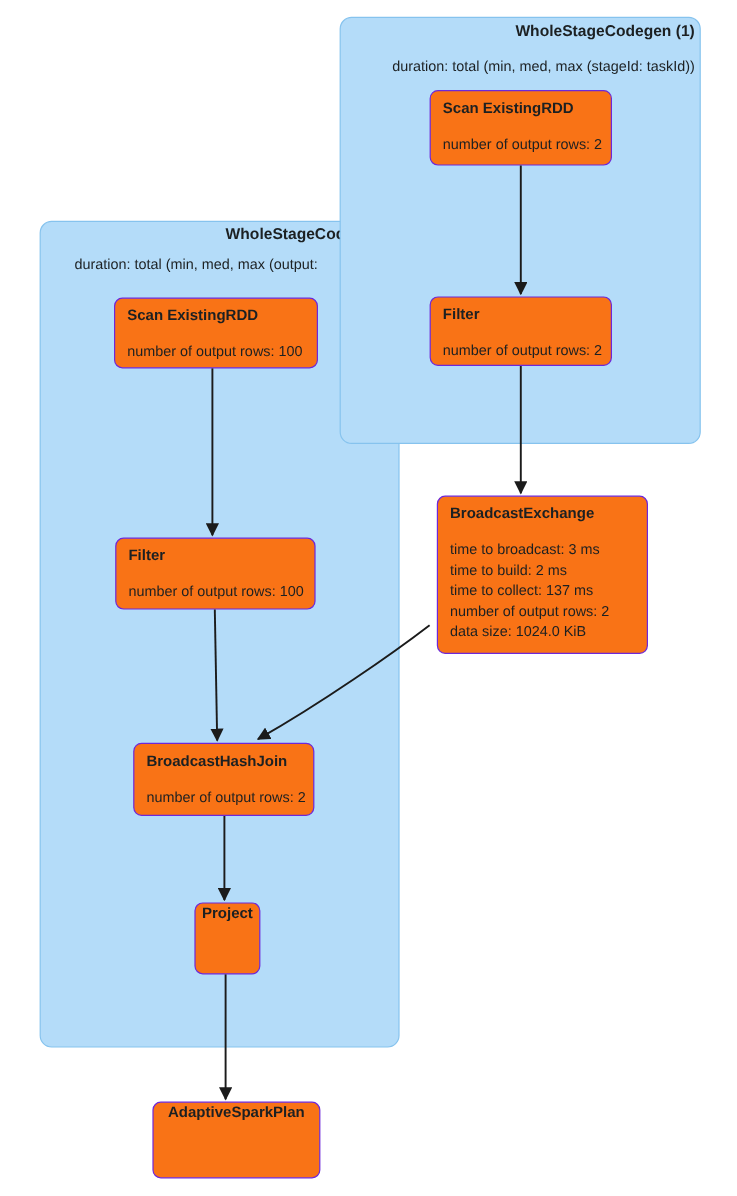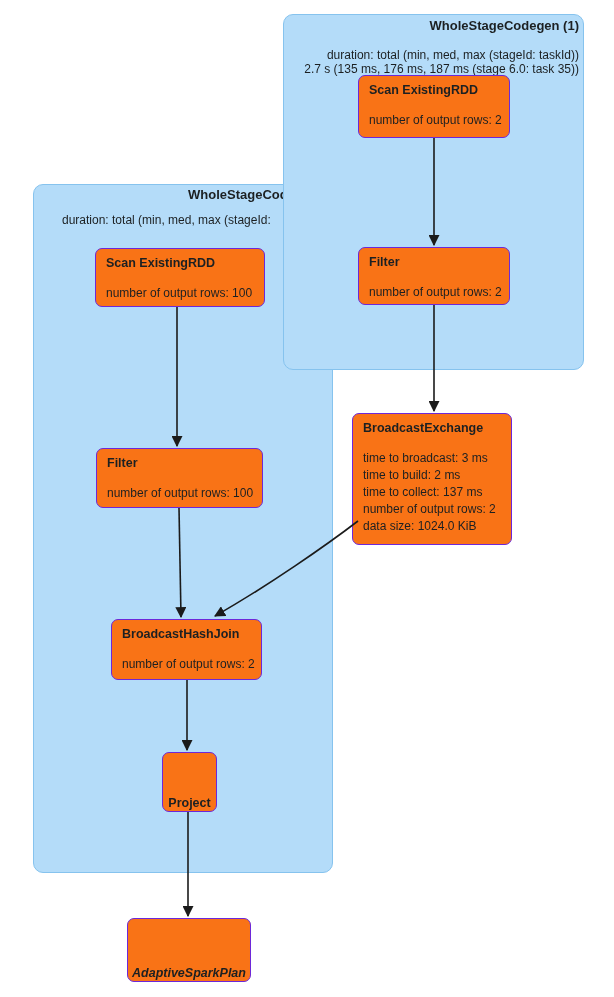--- a/index.html
+++ b/index.html
@@ -19,54 +19,53 @@
   }
   .duration.right{}
   .node{
     position:absolute;background:#f97316;border:1px solid #6d28d9;
     border-radius:7px;box-sizing:border-box;padding:6px 10px;
     font-size:12px;line-height:17px;overflow:hidden;white-space:nowrap;
   }
   .node .title{
     font-weight:700;font-size:12.5px;line-height:16px;margin:0 0 14px 0;
   }
-  .node.center{display:flex;align-items:flex-end;justify-content:center;padding:0;}
+  .node.center{display:flex;align-items:flex-start;justify-content:center;padding:0;}
   .node.center .title{margin:0;}
   .edges{
     position:absolute;left:0;top:0;width:614px;height:997px;
     pointer-events:none;z-index:50;
   }
 </style>
 </head>
 <body>
 
 <div class="canvas">
 
   <div class="cluster" style="left:33px;top:184px;width:300px;height:689px;">
     <div class="cluster-title" style="left:154px;top:2px;">WholeStageCode</div>
-    <div class="duration" style="left:28px;top:28px;">duration: total (min, med, max (stageId:</div>
+    <div class="duration" style="left:28px;top:28px;">duration: total (min, med, max (output:</div>
   </div>
 
   <div class="cluster" style="left:283px;top:14px;width:301px;height:356px;">
     <div class="cluster-title" style="right:4px;top:3px;">WholeStageCodegen (1)</div>
     <div class="duration right" style="right:4px;top:33px;">duration: total (min, med, max (stageId: taskId))</div>
-    <div class="duration right" style="right:4px;top:47px;">2.7 s (135 ms, 176 ms, 187 ms (stage 6.0: task 35))</div>
   </div>
 
   <div class="node" style="left:358px;top:75px;width:152px;height:63px;">
     <div class="title">Scan ExistingRDD</div>
     <div>number of output rows: 2</div>
   </div>
 
   <div class="node" style="left:358px;top:247px;width:152px;height:58px;">
     <div class="title">Filter</div>
     <div>number of output rows: 2</div>
   </div>
 
-  <div class="node" style="left:352px;top:413px;width:160px;height:132px;">
+  <div class="node" style="left:364px;top:413px;width:176px;height:132px;">
     <div class="title">BroadcastExchange</div>
     <div>time to broadcast: 3 ms</div>
     <div>time to build: 2 ms</div>
     <div>time to collect: 137 ms</div>
     <div>number of output rows: 2</div>
     <div>data size: 1024.0 KiB</div>
   </div>
 
   <div class="node" style="left:95px;top:248px;width:170px;height:59px;">
     <div class="title">Scan ExistingRDD</div>
@@ -80,21 +79,21 @@
 
   <div class="node" style="left:111px;top:619px;width:151px;height:61px;">
     <div class="title">BroadcastHashJoin</div>
     <div>number of output rows: 2</div>
   </div>
 
   <div class="node center" style="left:162px;top:752px;width:55px;height:60px;">
     <div class="title">Project</div>
   </div>
 
-  <div class="node center" style="left:127px;top:918px;width:124px;height:64px;font-style:italic;">
+  <div class="node center" style="left:127px;top:918px;width:140px;height:64px;">
     <div class="title">AdaptiveSparkPlan</div>
   </div>
 
   <svg class="edges" viewBox="0 0 614 997" xmlns="http://www.w3.org/2000/svg">
     <defs>
       <marker id="arrow" viewBox="0 0 10 10" refX="9" refY="5" markerWidth="11" markerHeight="11" markerUnits="userSpaceOnUse" orient="auto">
         <path d="M0,0 L10,5 L0,10 Z" fill="#1b1b1b"></path>
       </marker>
     </defs>
     <g stroke="#1b1b1b" stroke-width="1.6" fill="none">

